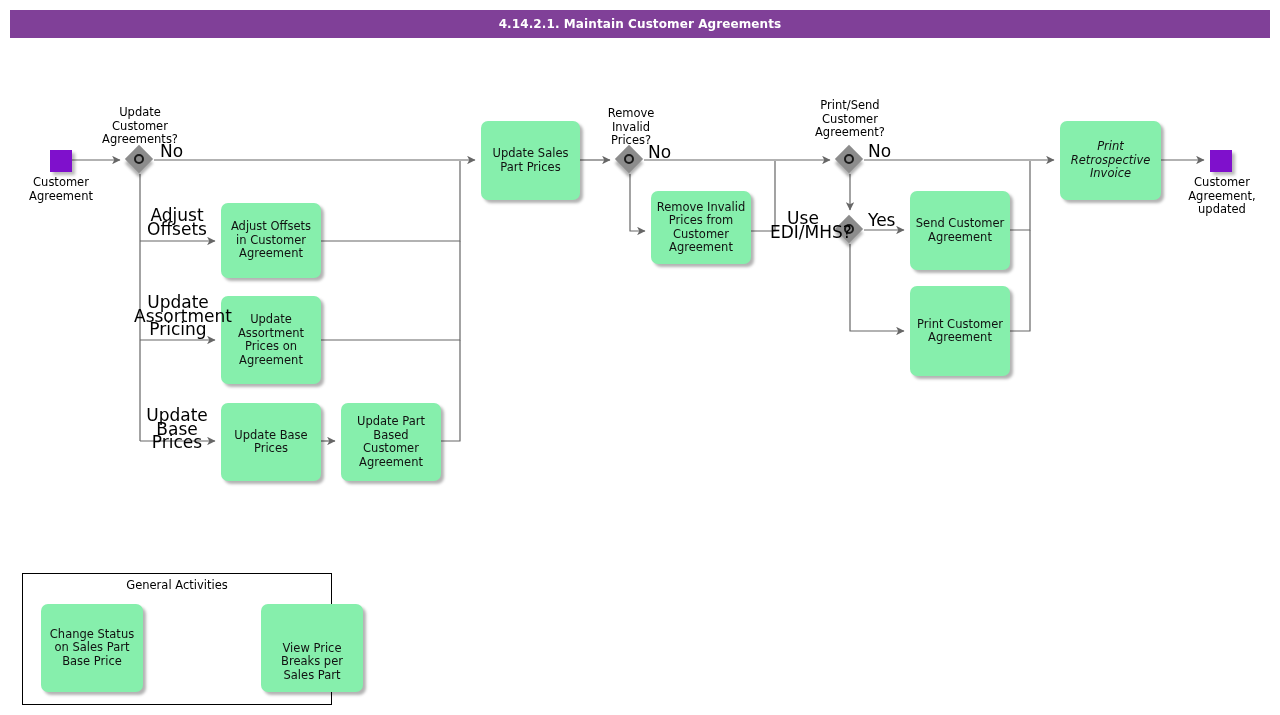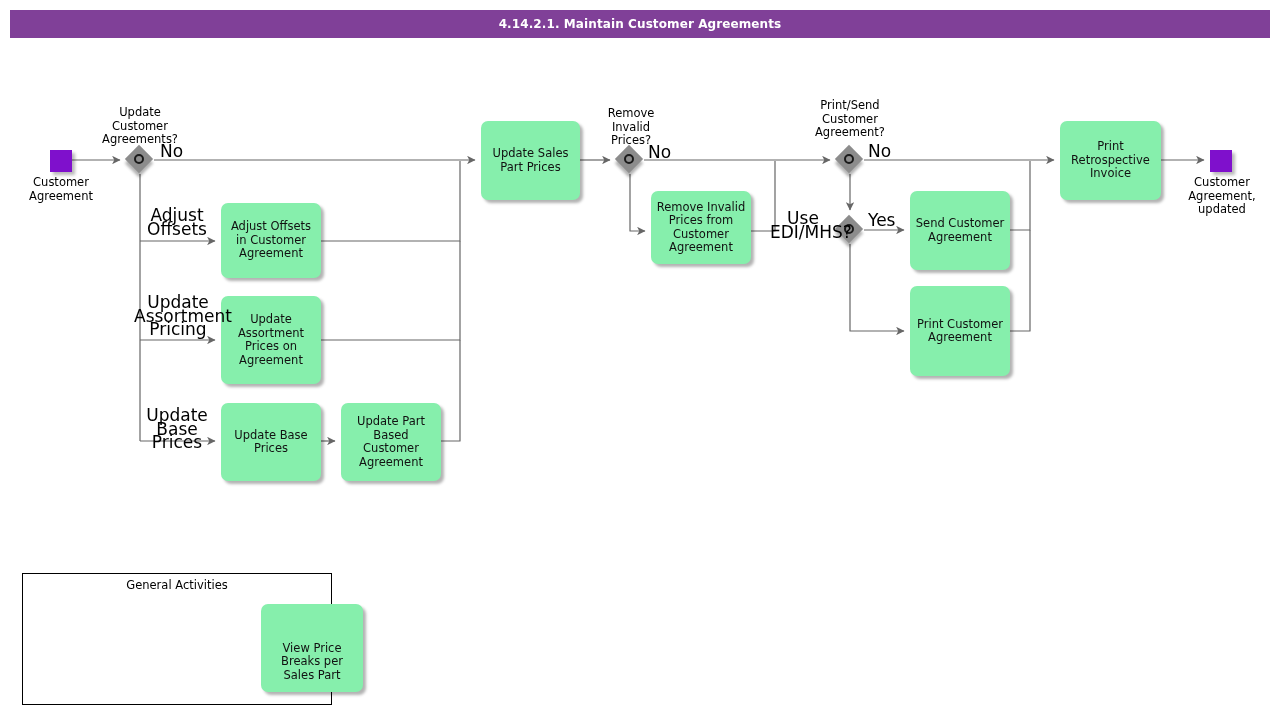--- a/index.html
+++ b/index.html
@@ -298,21 +298,21 @@
     <span class="lbl" style="white-space: pre-line;">Send Customer
 Agreement</span>
   </div>
 
   <div class="activity" style="left:910px; top:286px; width:100px; height:90px;">
     <span class="lbl" style="white-space: pre-line;">Print Customer
 Agreement</span>
   </div>
 
   <div class="activity" style="left:1060px; top:121px; width:101px; height:79px;">
-    <span class="lbl" style="white-space: pre-line;">Print
+    <span class="lbl" style="white-space: pre-line; font-style: italic;">Print
 Retrospective
 Invoice</span>
   </div>
 
   <div class="edge-label" style="left:160px; top:145px; width:40px; text-align:left;">No</div>
 
   <div class="edge-label" style="left: 146px; top: 209px; width: 62px; white-space: pre-line;">Adjust
 Offsets</div>
 
   <div class="edge-label" style="left: 134px; top: 296px; width: 88px; white-space: pre-line;">Update
@@ -330,20 +330,25 @@
   <div class="edge-label" style="left:868px; top:214px; width:40px; text-align:left;">Yes</div>
 
   <div class="edge-label" style="left: 770px; top: 212px; width: 66px; white-space: pre-line;">Use
 EDI/MHS?</div>
 
 </div>
 
 <div id="general-activities">
   <div class="grp-title">General Activities</div>
 
+  <div class="activity" style="left:18px; top:30px; width:102px; height:88px;">
+    <span class="lbl" style="white-space: pre-line;">Change Status
+on Sales Part
+Base Price</span>
+  </div>
 
 
   <div class="activity" style="left:238px; top:30px; width:102px; height:88px;">
     <span class="lbl" style="white-space: pre-line; margin-top: 28px;">View Price
 Breaks per
 Sales Part</span>
   </div>
 </div>
 
 </body></html>

